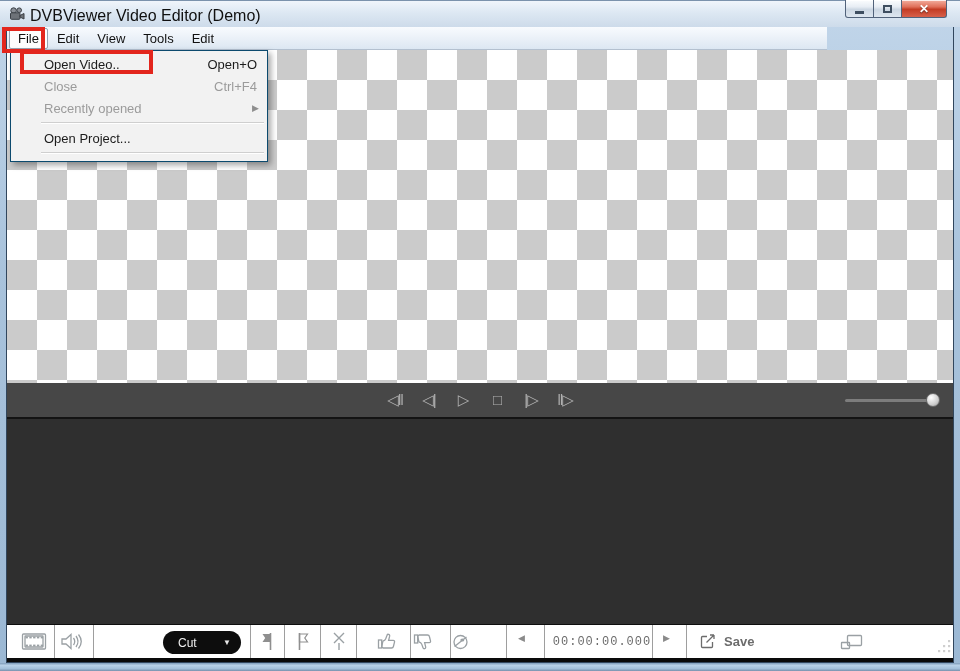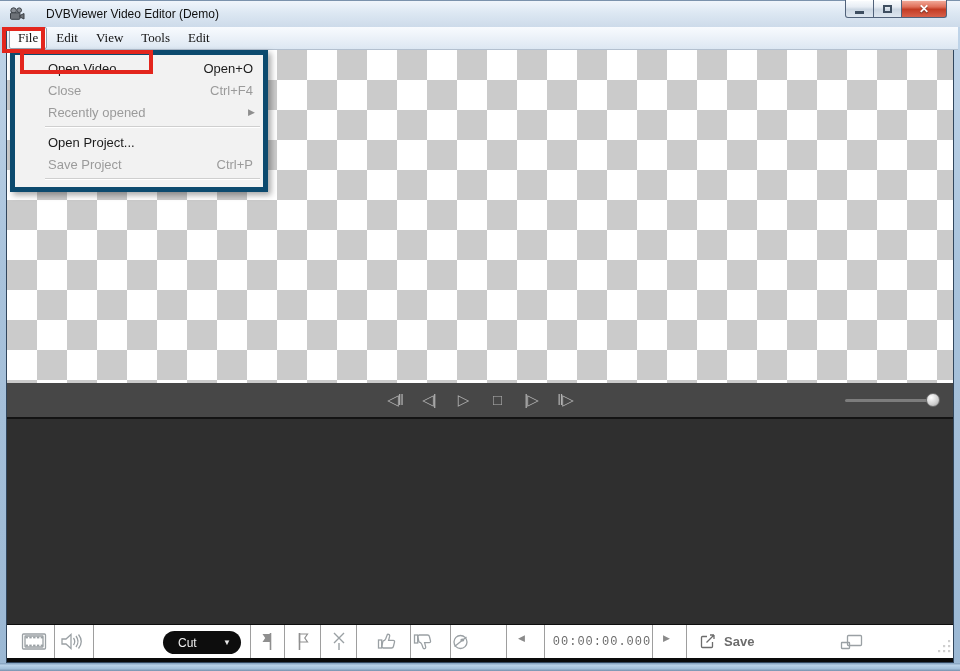--- a/index.html
+++ b/index.html
@@ -9,48 +9,48 @@
   
   .frame-bg{position:absolute;inset:0;
     background:linear-gradient(180deg,#c2d6ea 0%,#a9c3dc 40%,#9bb8d4 100%);}
   .content-border{position:absolute;left:6px;top:26px;width:948px;height:637px;
     border:1px solid #31465d;z-index:5;pointer-events:none;}
   
   .titlebar{position:absolute;left:0;top:0;width:960px;height:27px;
     background:linear-gradient(180deg,#f0f5fb 0%,#dde8f3 45%,#cddbea 100%);
     border-top:1px solid #7b92ac;z-index:6;}
   .app-icon{position:absolute;left:9px;top:5px;width:16px;height:16px;}
-  .title-text{position:absolute;left:46px;top:6px;font-size:12px;color:#101010;}
+  .title-text{position:absolute;left:30px;top:6px;font-size:16px;color:#101010;}
   .win-controls{position:absolute;left:845px;top:0;display:flex;z-index:7;}
   .wbtn{height:18px;border:1px solid #51627a;border-top:none;
     background:linear-gradient(180deg,#fbfdfe 0%,#e7edf4 40%,#ccd7e3 55%,#dde6ef 100%);
     display:flex;align-items:center;justify-content:center;
     box-shadow:inset 0 1px 0 rgba(255,255,255,.8);}
   .wbtn.min{width:29px;border-bottom-left-radius:3px;}
   .wbtn.max{width:27px;border-left:none;border-right:none;}
   .wbtn.close{width:46px;border-bottom-right-radius:3px;
     background:linear-gradient(180deg,#f3b0a0 0%,#e0705a 40%,#c33c24 55%,#d8604a 100%);
     color:#fff;font-size:12px;font-weight:bold;text-shadow:0 1px 1px rgba(0,0,0,.5);}
   .glyph-min{width:9px;height:3px;background:#3e4e60;margin-top:7px;}
   .glyph-max{width:9px;height:8px;border:2px solid #3e4e60;background:transparent;}
   
-  .menubar{position:absolute;left:7px;top:27px;width:951px;height:23px;
+  .menubar{position:absolute;left:7px;top:27px;width:820px;height:23px;
     background:linear-gradient(180deg,#f8fbfe 0%,#e8eff7 60%,#dce7f2 100%);
     border-bottom:1px solid #b3c0cf;display:flex;align-items:center;
-    padding-left:2px;z-index:6;font-size:13px;color:#111;font-family:Liberation Serif, serif;}
+    padding-left:2px;z-index:6;font-size:13px;color:#111;}
   .menu-item{padding:3px 9px;}
   .menu-item.open{background:#fdfdfd;border:1px solid #96a2b1;border-radius:2px;
     padding:2px 8px;}
   
   .anno{position:absolute;border:4px solid #e3261d;z-index:120;pointer-events:none;}
   .anno-file{left:2px;top:27px;width:43px;height:26px;}
   .anno-openvideo{left:20px;top:50px;width:133px;height:24px;}
   
   .dropdown{position:absolute;left:10px;top:50px;width:258px;z-index:80;
-    background:#f2f2f2;border:5px solid #0c4a6e;
+    background:#f2f2f2;border:1px solid #0c4a6e;
     box-shadow:3px 3px 6px rgba(0,0,0,.35);padding:2px 0 4px 0;}
   .mrow{height:22px;display:flex;align-items:center;position:relative;
     padding:0 10px 0 33px;font-size:13px;color:#1c1c1c;}
   .mrow.disabled{color:#9b9b9b;}
   .mlabel{white-space:nowrap;}
   .mshort{margin-left:auto;white-space:nowrap;}
   .subarrow{position:absolute;right:8px;font-size:9px;color:#8e8e8e;}
   .msep{border-top:1px solid #cfcfcf;border-bottom:1px solid #fff;
     margin:3px 3px 3px 30px;height:0;}
   
@@ -142,24 +142,20 @@
     </div>
     <div class="mrow disabled">
       <span class="mlabel">Recently opened</span>
       <span class="subarrow">▶</span>
     </div>
     <div class="msep"></div>
     <div class="mrow">
       <span class="mlabel">Open Project...</span>
       <span class="mshort"></span>
     </div>
-    <div class="mrow disabled">
-      <span class="mlabel">Save Project</span>
-      <span class="mshort">Ctrl+P</span>
-    </div>
     <div class="msep"></div>
   </div>
 
   <div class="anno anno-file"></div>
   <div class="anno anno-openvideo"></div>
 
   <div class="transport">
     <div class="tbtn">◁‖</div>
     <div class="tbtn">◁|</div>
     <div class="tbtn">▷</div>

